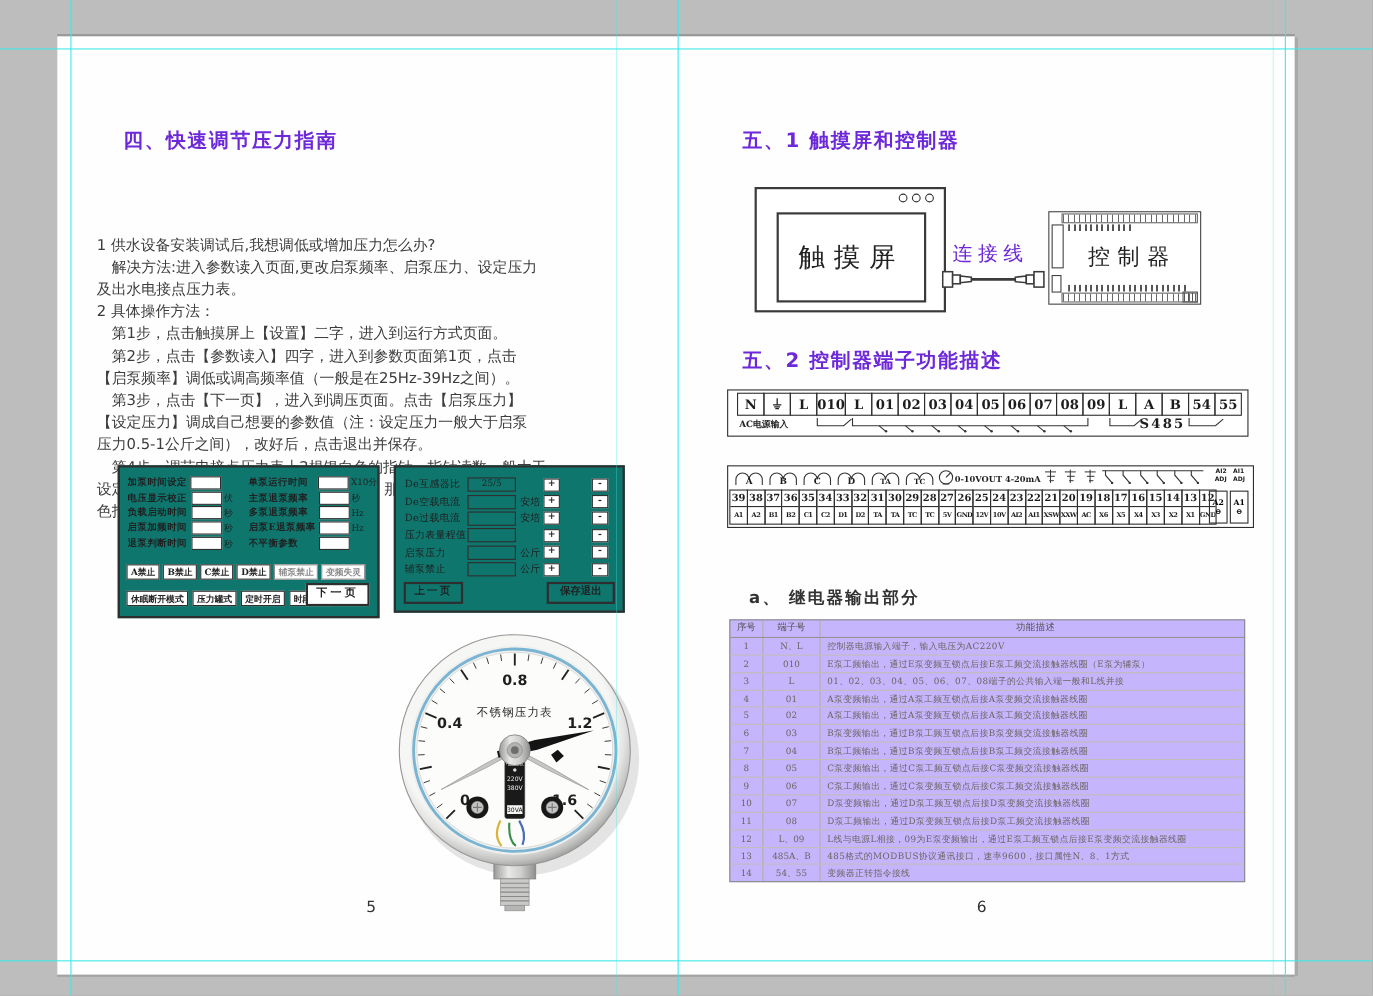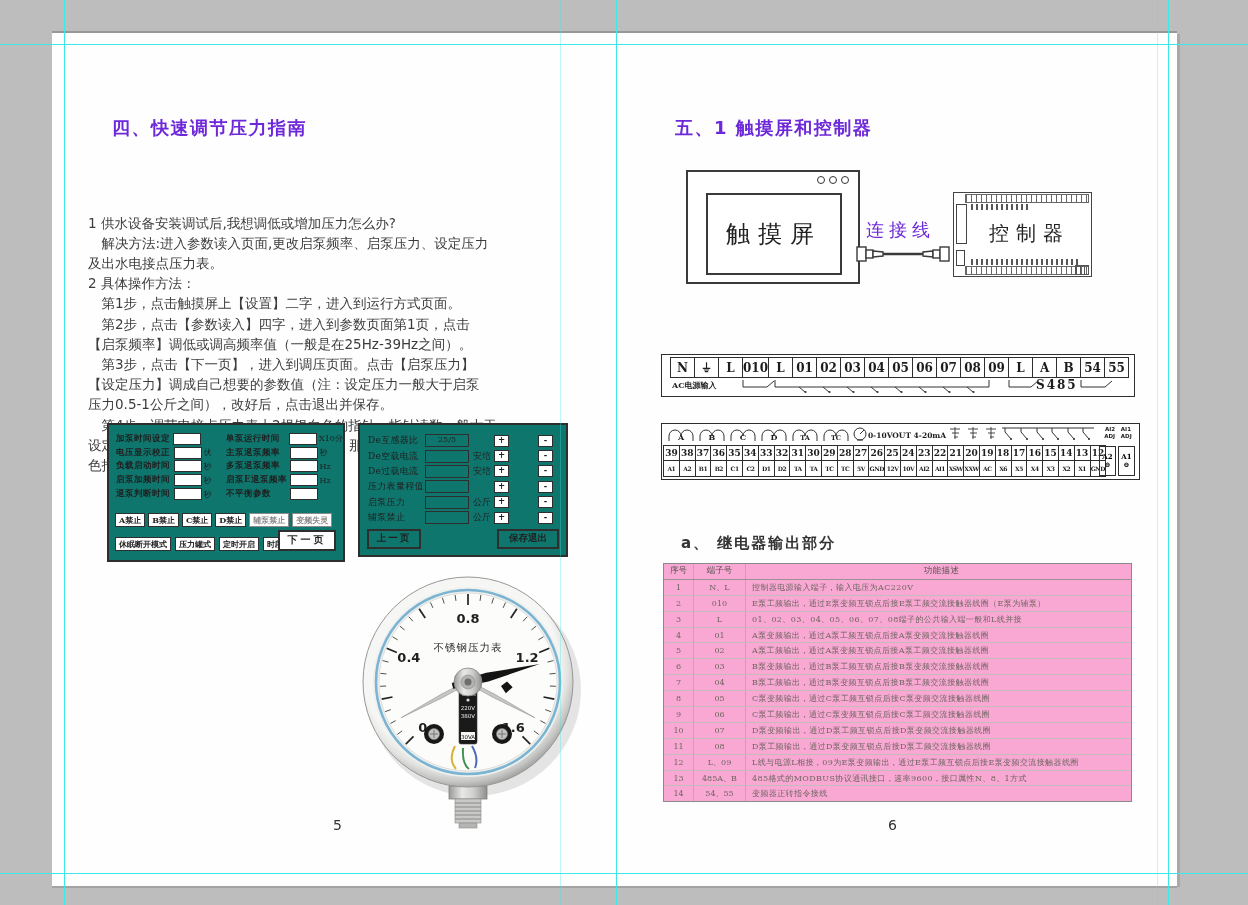--- a/index.html
+++ b/index.html
@@ -95,21 +95,21 @@
   .s2n{display:block;font-size:9px;height:14px;line-height:14px;border-bottom:1px solid #2e2e2e;}
   .s2t{display:block;font-size:6px;height:15px;line-height:15px;letter-spacing:-.5px;overflow:hidden;}
   .s2adj{position:absolute;right:3px;top:2px;width:36px;font-size:5.5px;line-height:6.5px;
          text-align:center;font-weight:700;color:#222;white-space:pre;}
   .s2a2a1{position:absolute;right:4px;top:22px;display:flex;gap:2px;}
   .a2cell{width:15px;height:28px;border:1px solid #2e2e2e;font-size:7px;font-weight:700;
           display:flex;flex-direction:column;align-items:center;justify-content:center;line-height:8px;
           font-family:"DejaVu Serif",serif;}
   
   .relay-head{position:absolute;left:681px;top:534px;font-size:15px;font-weight:600;color:#333;letter-spacing:2px;}
-  .reltable{position:absolute;left:663px;top:563px;width:467px;border:1px solid #8a8a8a;background:#f9a8d4;
+  .reltable{position:absolute;left:663px;top:563px;width:467px;border:1px solid #8a8a8a;background:#c4b5fd;
             font-family:"DejaVu Serif",serif;color:#6e6660;}
   .trow{display:grid;grid-template-columns:30px 52px 1fr;height:14.9px;border-bottom:1px solid #c4bcba;
         align-items:center;font-size:8px;}
   .trow:last-child{border-bottom:none;}
   .trow.hdr{font-size:8.5px;color:#55504d;border-bottom:1px solid #9a9290;}
   .tc{height:100%;display:flex;align-items:center;justify-content:center;border-right:1px solid #b5adaa;
       overflow:hidden;white-space:nowrap;}
   .tc.desc{justify-content:flex-start;padding-left:6px;border-right:none;letter-spacing:.4px;}
 </style>
 </head>
@@ -398,20 +398,21 @@
     <div class="tstrip top"></div>
     <div class="tstrip bot"></div>
     <div class="ctrl-conn"></div>
     <div class="ctrl-conn2"></div>
     <div class="ctrl-dash mid"></div>
     <div class="ctrl-dash low"></div>
     <div class="ctrl-label">控制器</div>
     <div class="ctrl-grid"></div>
   </div>
 
+  <div class="sec-title title-r2">五、2 控制器端子功能描述</div>
 
   <div class="strip1">
     <div class="s1cells">
 
     <span class="s1cell">N</span>
         <span class="s1cell">⏚</span>
         <span class="s1cell">L</span>
         <span class="s1cell">010</span>
         <span class="s1cell">L</span>
         <span class="s1cell">01</span>

